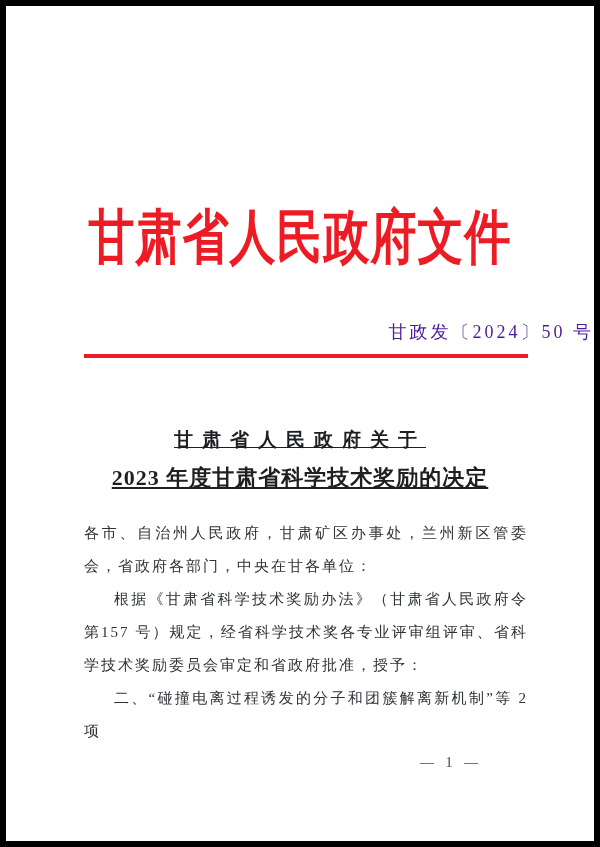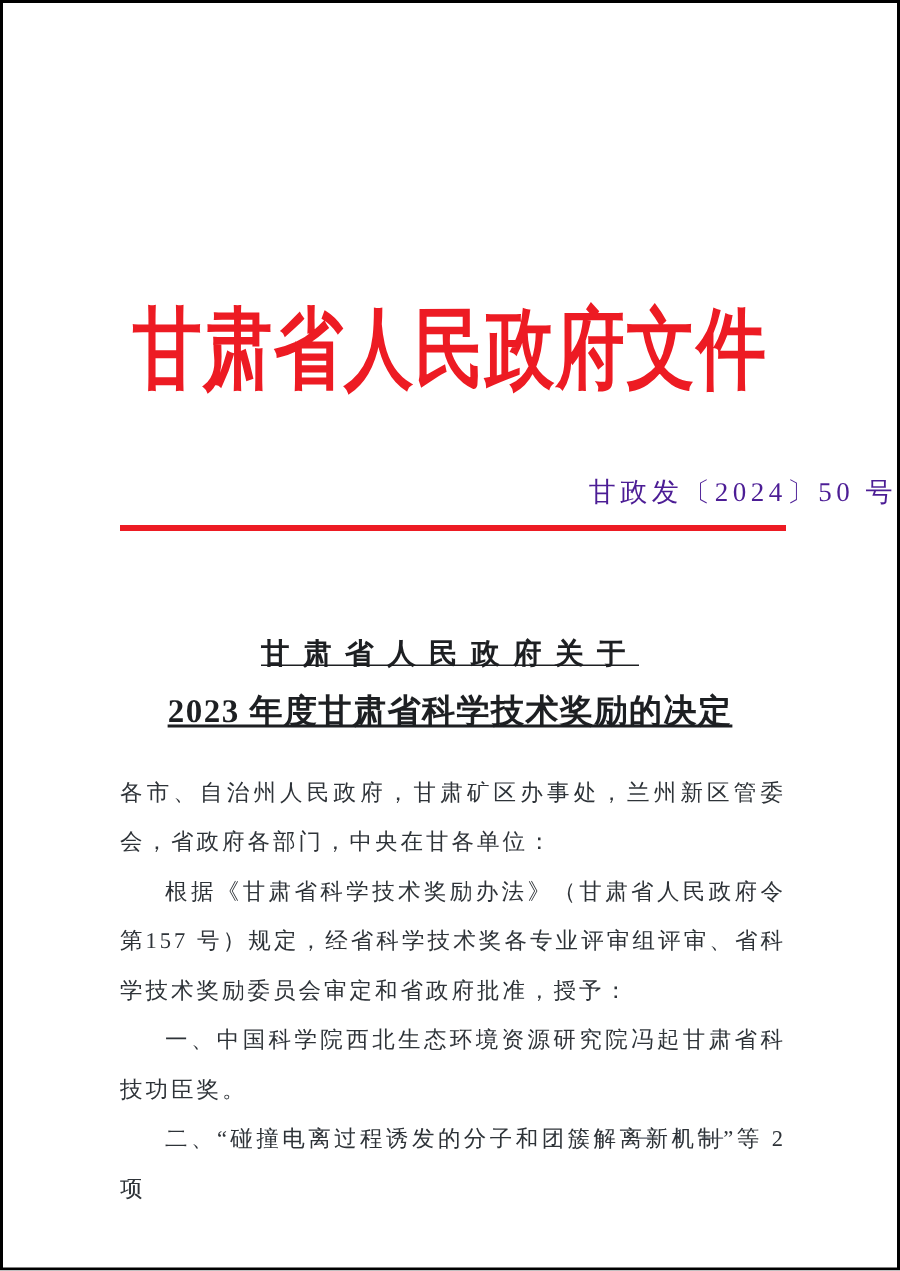--- a/index.html
+++ b/index.html
@@ -6,21 +6,21 @@
     margin: 0;
     padding: 0;
     background: #ffffff;
   }
   .page {
     position: relative;
     width: 600px;
     height: 847px;
     box-sizing: border-box;
     background: #ffffff;
-    border: 2px solid #000000;
+    border: 6px solid #000000;
     font-family: "Liberation Serif", "DejaVu Serif", serif;
     overflow: hidden;
   }
   .header-title {
     position: absolute;
     top: 192px;
     left: 0;
     right: 0;
     margin: 0;
     text-align: center;
@@ -113,20 +113,19 @@
 
   <div class="title-block">
     <div class="title-line1">甘肃省人民政府关于</div>
     <div class="title-line2">2023 年度甘肃省科学技术奖励的决定</div>
   </div>
 
   <div class="body-text">
     <div id="paragraphs">
         <p class="para">各市、自治州人民政府，甘肃矿区办事处，兰州新区管委会，省政府各部门，中央在甘各单位：</p>
         <p class="para indent">根据《甘肃省科学技术奖励办法》（甘肃省人民政府令第157 号）规定，经省科学技术奖各专业评审组评审、省科学技术奖励委员会审定和省政府批准，授予：</p>
-        <p class="para indent">一、中国科学院西北生态环境资源研究院冯起甘肃省科技功臣奖。</p>
         <p class="para indent">二、“碰撞电离过程诱发的分子和团簇解离新机制”等 2 项</p>
       </div>
   </div>
 
   <div class="page-number">— 1 —</div>
 
 </div>
 
 </body></html>

